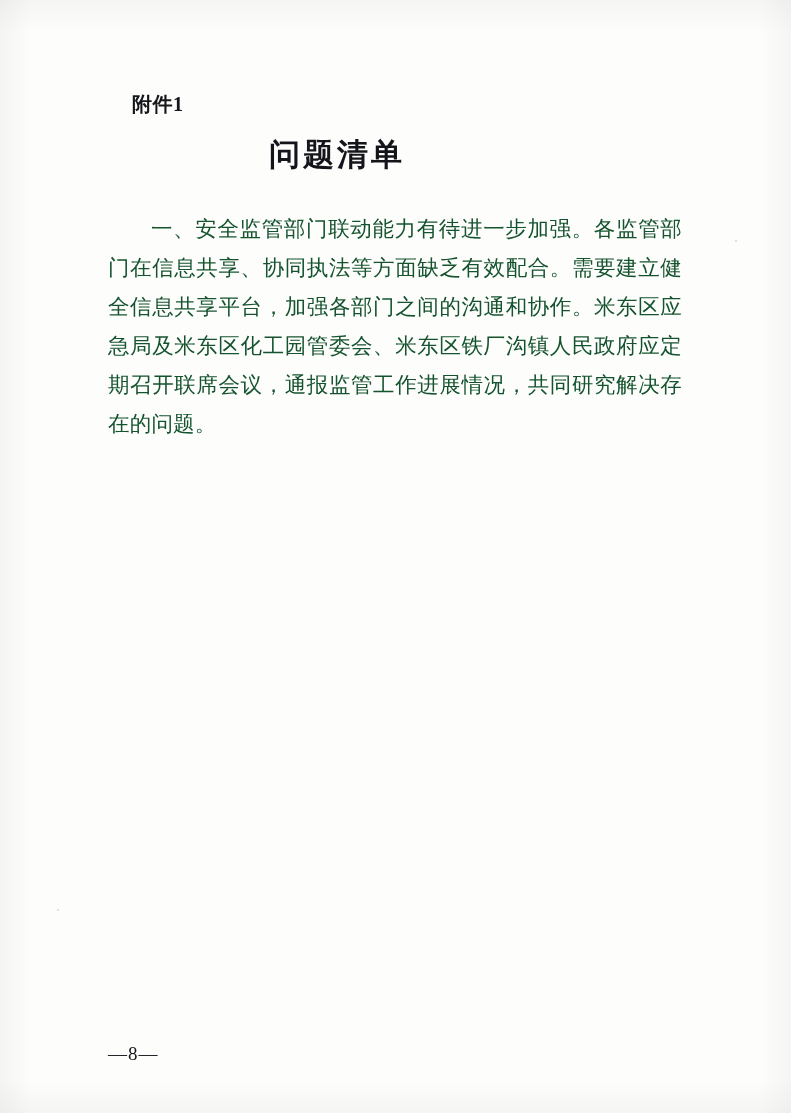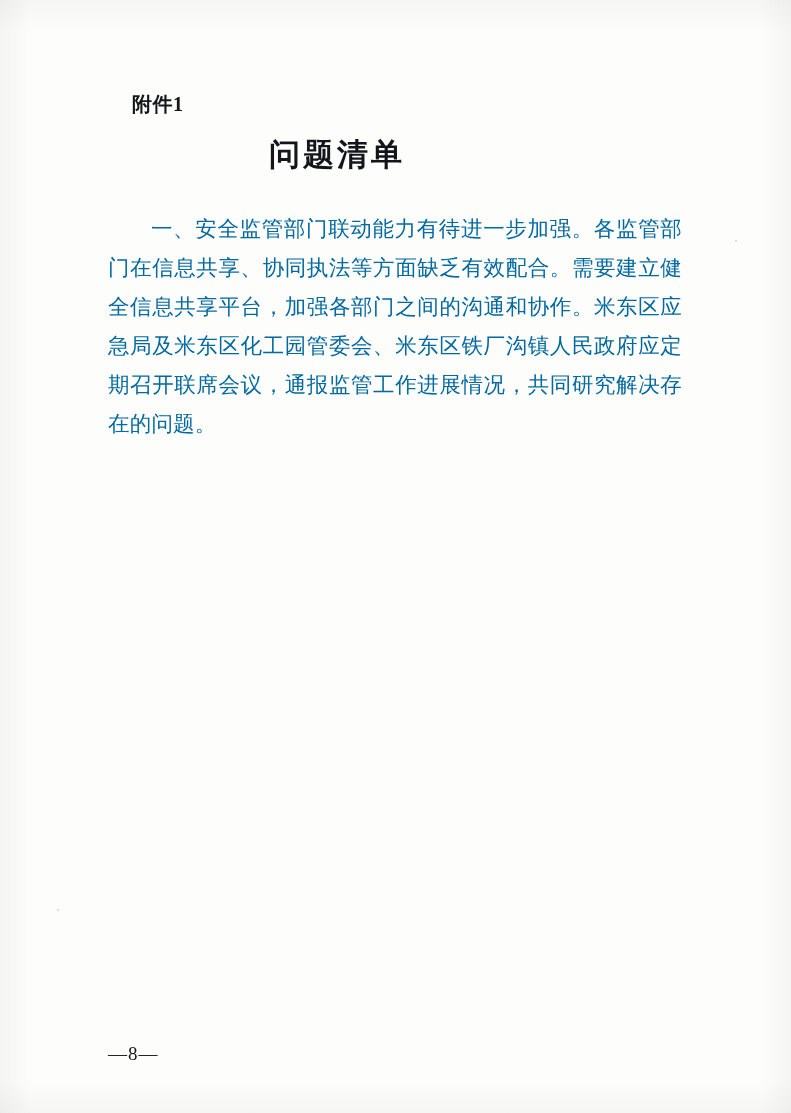--- a/index.html
+++ b/index.html
@@ -60,21 +60,21 @@
   }
   .body-block {
     margin-top: 34px;
   }
   .para {
     font-size: 21.5px;
     line-height: 39px;
     text-align: justify;
     text-justify: inter-ideograph;
     text-indent: 2em;
-    color: #0369a1;
+    color: #14532d;
     margin: 0 4px 2px 0;
     letter-spacing: 0.2px;
   }
   .page-number {
     position: absolute;
     left: 108px;
     bottom: 48px;
     font-size: 19px;
     color: #15171c;
     letter-spacing: 1px;

